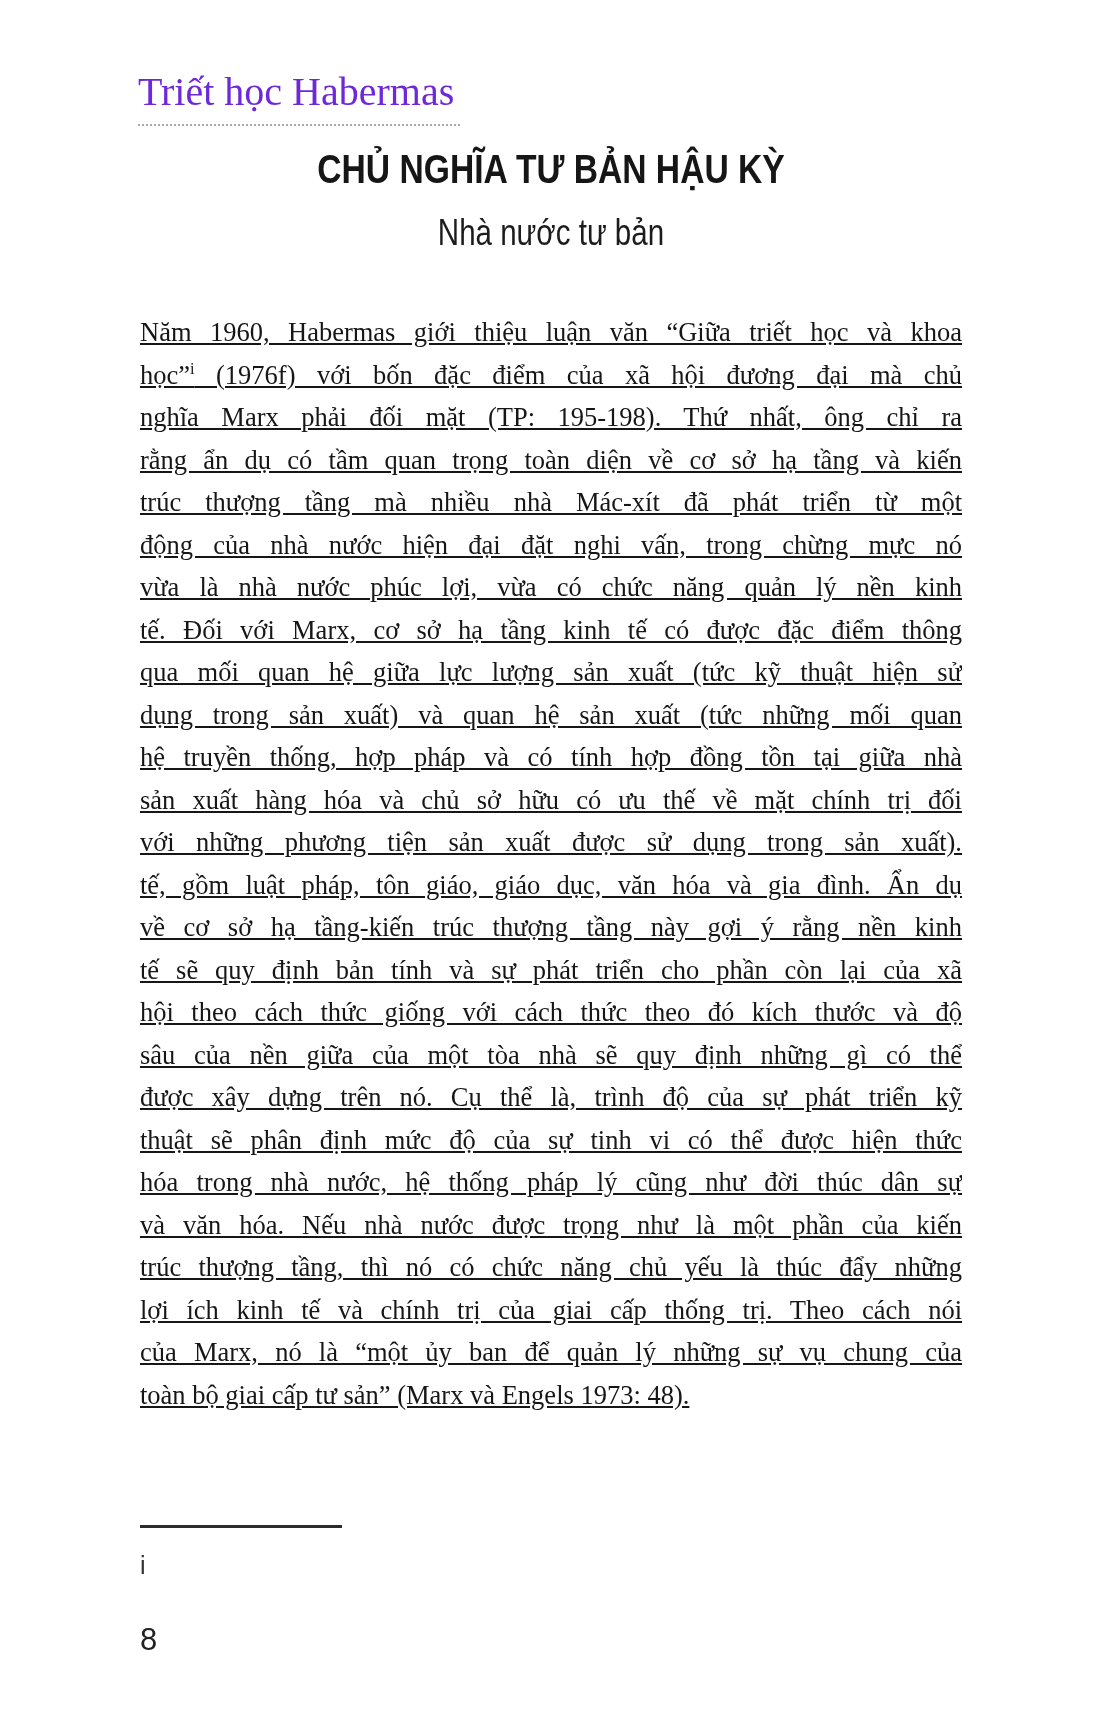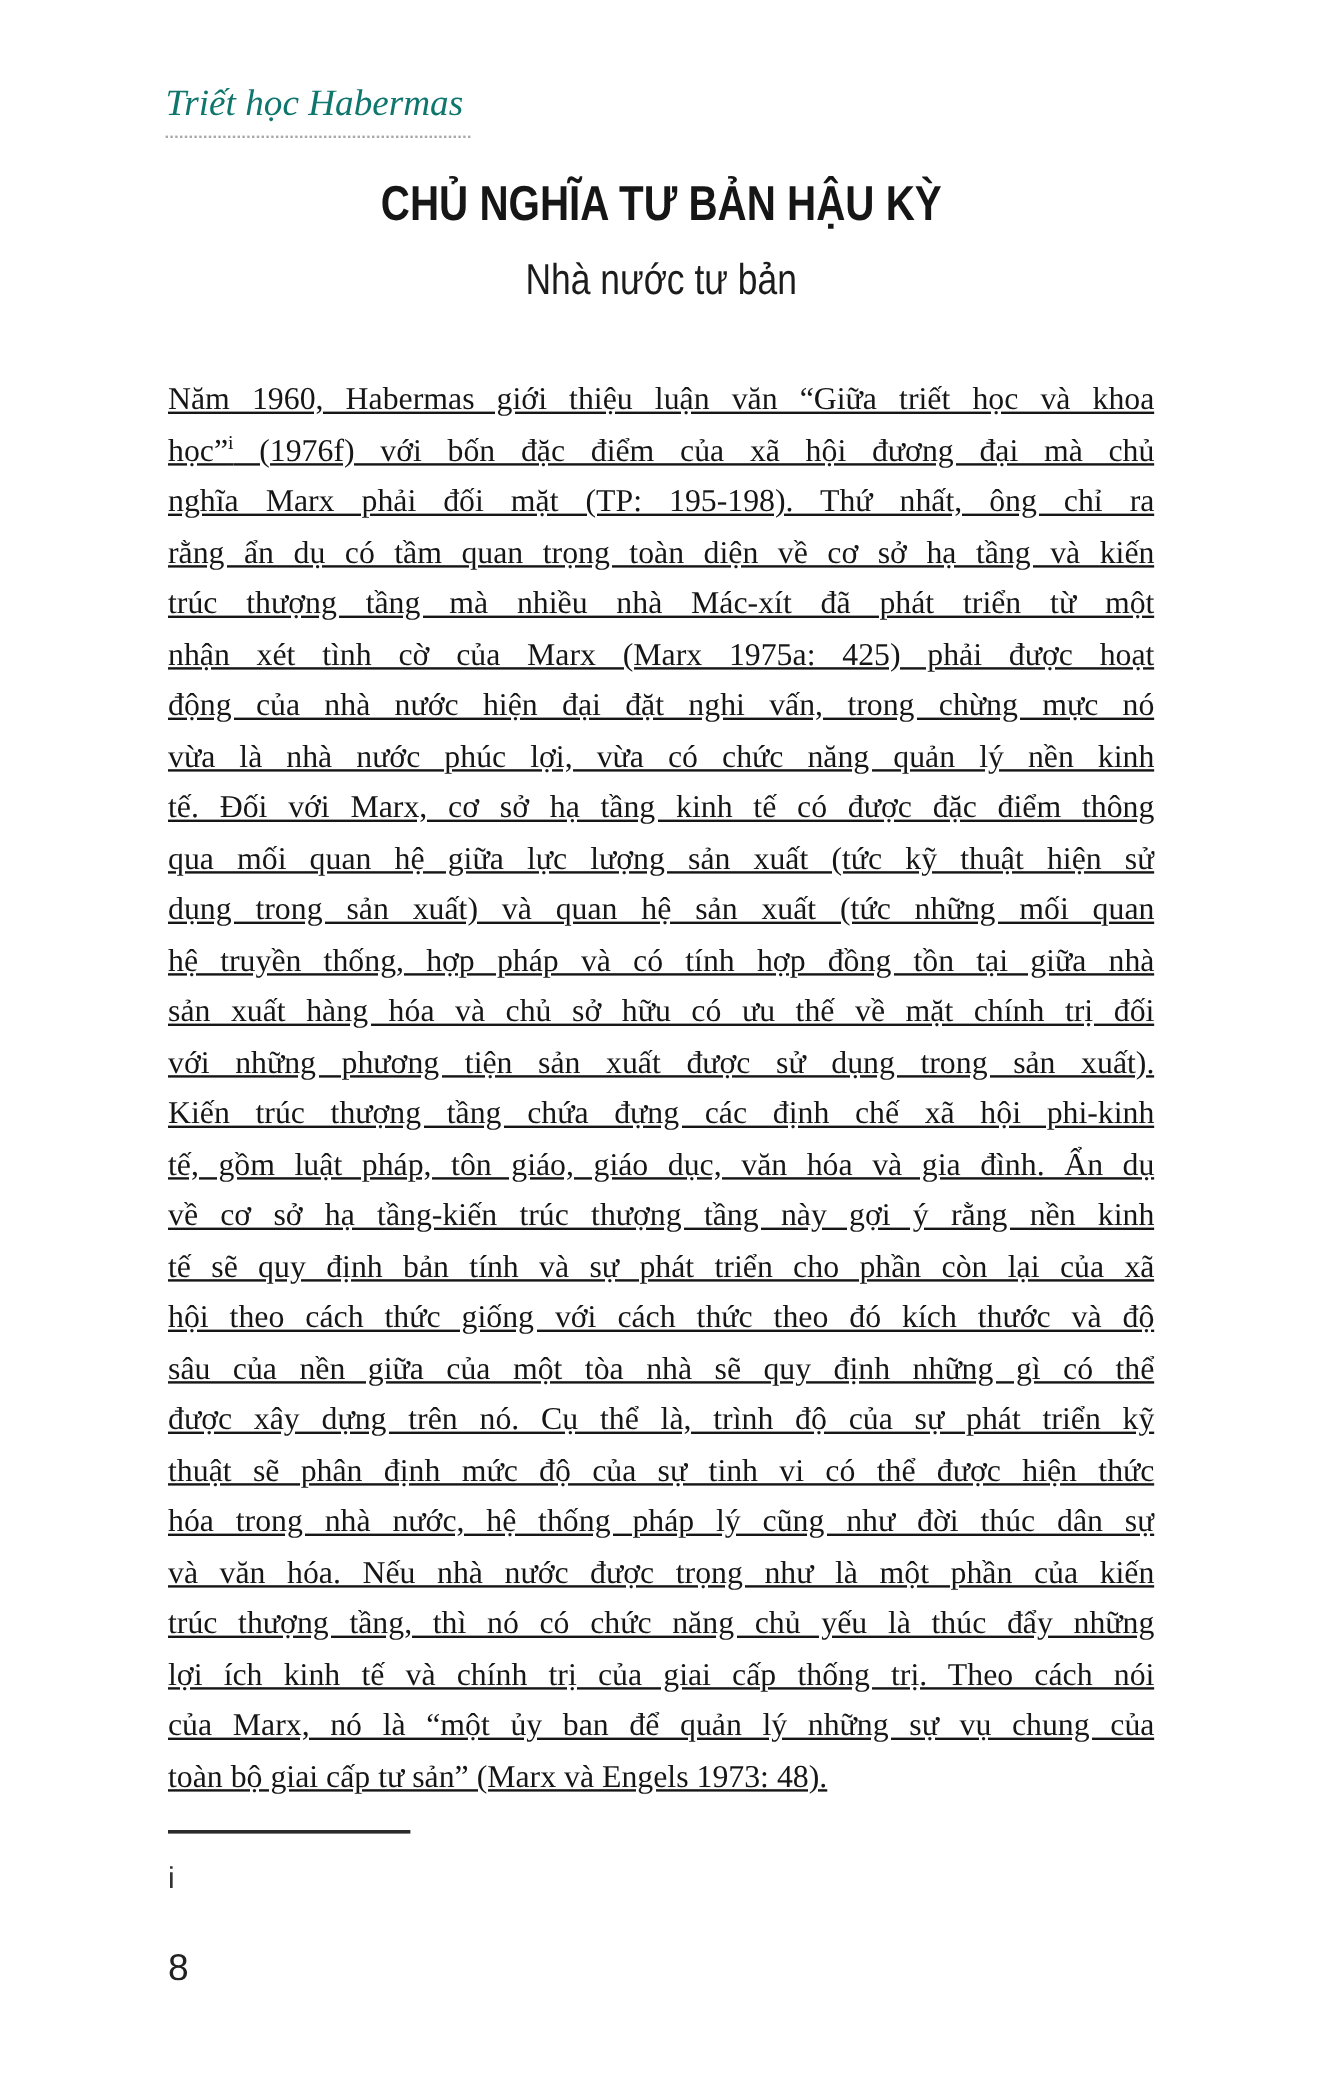--- a/index.html
+++ b/index.html
@@ -15,23 +15,22 @@
     overflow: hidden;
     color: #1c1c1c;
   }
 
   
   .running-header {
     position: absolute;
     left: 138px;
     top: 68px;
     font-family: "Liberation Serif", serif;
-    font-style: italic;
-    font-size: 31px;
-    color: #0f766e;
+    font-size: 40px;
+    color: #6d28d9;
     border-bottom: 2px dotted #a9a9a9;
     padding-bottom: 9px;
     padding-right: 6px;
   }
 
   
   .heading-block {
     position: absolute;
     left: 140px;
     width: 822px;
@@ -147,30 +146,28 @@
   <div class="chapter-subtitle-wrap">
     <span class="chapter-subtitle">Nhà nước tư bản</span>
   </div>
 
   <div class="body-text">
       <div class="body-line">Năm 1960, Habermas giới thiệu luận văn “Giữa triết học và khoa</div>
       <div class="body-line">học”<sup>i</sup> (1976f) với bốn đặc điểm của xã hội đương đại mà chủ</div>
       <div class="body-line">nghĩa Marx phải đối mặt (TP: 195-198). Thứ nhất, ông chỉ ra</div>
       <div class="body-line">rằng ẩn dụ có tầm quan trọng toàn diện về cơ sở hạ tầng và kiến</div>
       <div class="body-line">trúc thượng tầng mà nhiều nhà Mác-xít đã phát triển từ một</div>
-      <div class="body-line">nhận xét tình cờ của Marx (Marx 1975a: 425) phải được hoạt</div>
       <div class="body-line">động của nhà nước hiện đại đặt nghi vấn, trong chừng mực nó</div>
       <div class="body-line">vừa là nhà nước phúc lợi, vừa có chức năng quản lý nền kinh</div>
       <div class="body-line">tế. Đối với Marx, cơ sở hạ tầng kinh tế có được đặc điểm thông</div>
       <div class="body-line">qua mối quan hệ giữa lực lượng sản xuất (tức kỹ thuật hiện sử</div>
       <div class="body-line">dụng trong sản xuất) và quan hệ sản xuất (tức những mối quan</div>
       <div class="body-line">hệ truyền thống, hợp pháp và có tính hợp đồng tồn tại giữa nhà</div>
       <div class="body-line">sản xuất hàng hóa và chủ sở hữu có ưu thế về mặt chính trị đối</div>
       <div class="body-line">với những phương tiện sản xuất được sử dụng trong sản xuất).</div>
-      <div class="body-line">Kiến trúc thượng tầng chứa đựng các định chế xã hội phi-kinh</div>
       <div class="body-line">tế, gồm luật pháp, tôn giáo, giáo dục, văn hóa và gia đình. Ẩn dụ</div>
       <div class="body-line">về cơ sở hạ tầng-kiến trúc thượng tầng này gợi ý rằng nền kinh</div>
       <div class="body-line">tế sẽ quy định bản tính và sự phát triển cho phần còn lại của xã</div>
       <div class="body-line">hội theo cách thức giống với cách thức theo đó kích thước và độ</div>
       <div class="body-line">sâu của nền giữa của một tòa nhà sẽ quy định những gì có thể</div>
       <div class="body-line">được xây dựng trên nó. Cụ thể là, trình độ của sự phát triển kỹ</div>
       <div class="body-line">thuật sẽ phân định mức độ của sự tinh vi có thể được hiện thức</div>
       <div class="body-line">hóa trong nhà nước, hệ thống pháp lý cũng như đời thúc dân sự</div>
       <div class="body-line">và văn hóa. Nếu nhà nước được trọng như là một phần của kiến</div>
       <div class="body-line">trúc thượng tầng, thì nó có chức năng chủ yếu là thúc đẩy những</div>

